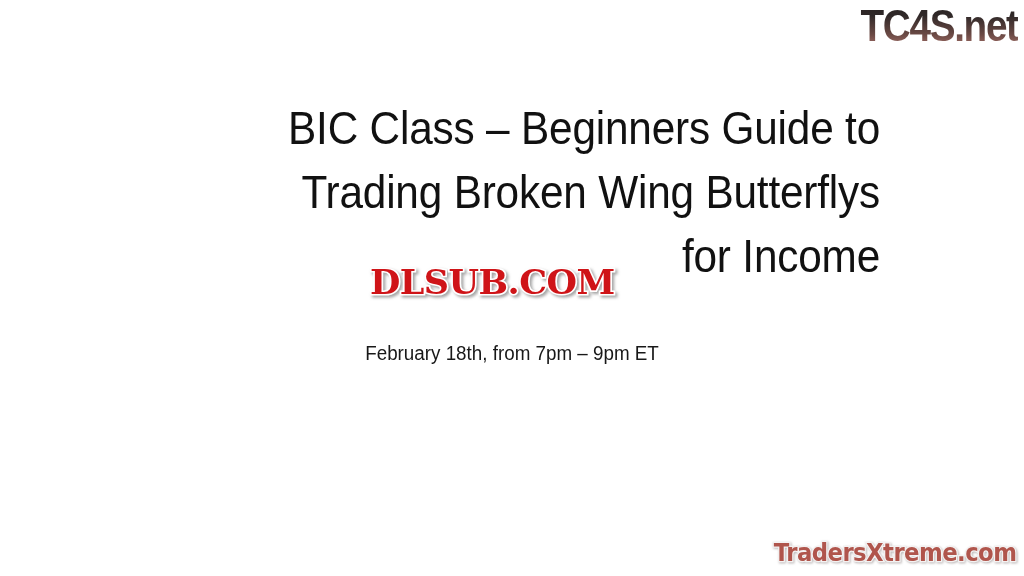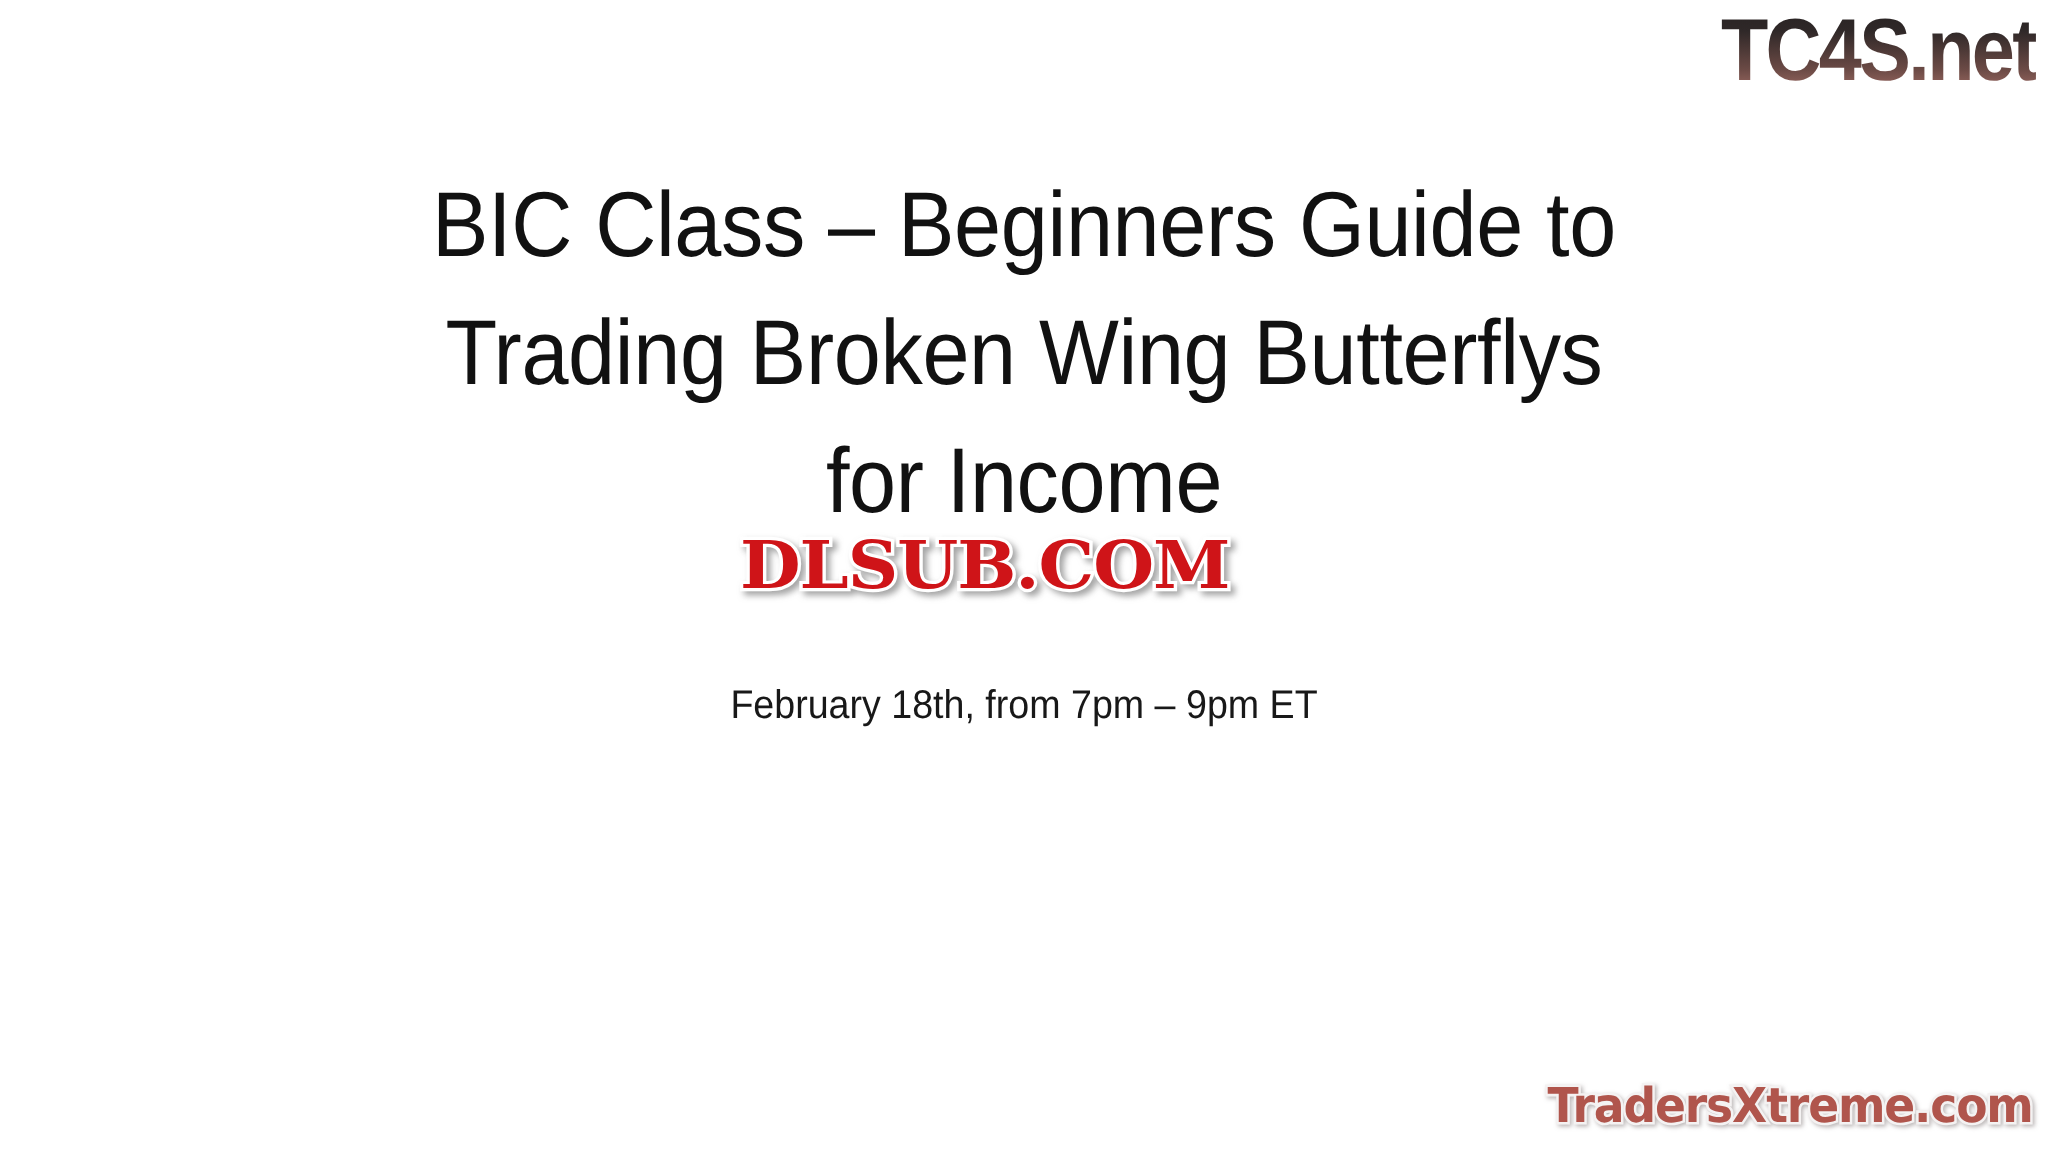--- a/index.html
+++ b/index.html
@@ -18,23 +18,23 @@
     position: relative;
     width: 1024px;
     height: 576px;
     background: #ffffff;
   }
 
   
   #title-block {
     position: absolute;
     left: 112px;
-    top: 80px;
+    top: 96px;
     width: 800px;
-    text-align: center;
+    text-align: right;
   }
   .title-line {
     font-family: "Liberation Sans", sans-serif;
     font-weight: 300;
     font-size: 46px;
     line-height: 64px;
     color: #111111;
     letter-spacing: -0.2px;
     transform: scaleX(0.92);
     transform-origin: center center;

